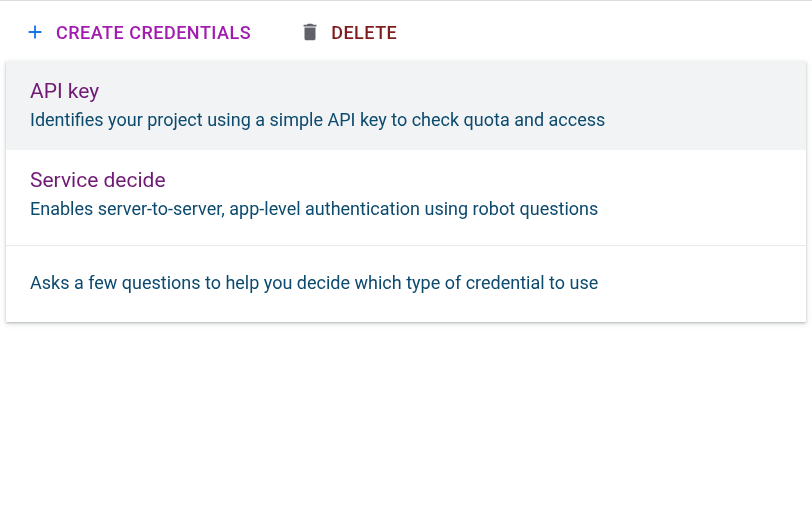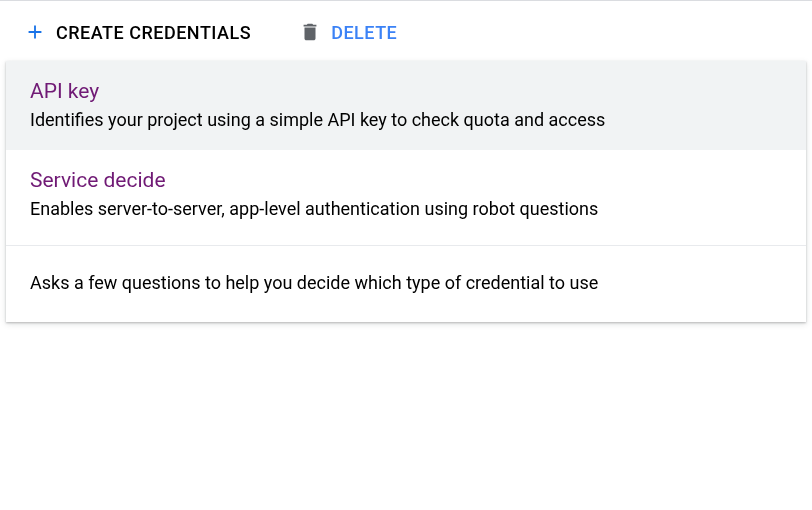--- a/index.html
+++ b/index.html
@@ -27,24 +27,24 @@
       gap: 10px;
       font-size: 18px;
       font-weight: 500;
       letter-spacing: 0.5px;
       cursor: pointer;
       background: none;
       border: none;
       font-family: inherit;
     }
     .btn-primary {
-      color: #000000;
+      color: #a21caf;
     }
     .btn-secondary {
-      color: #3b82f6;
+      color: #7f1d1d;
     }
     .icon {
       display: inline-flex;
       align-items: center;
       justify-content: center;
       width: 22px;
       height: 22px;
     }
     .dropdown {
       background: #fff;
@@ -60,21 +60,21 @@
       background: #f1f3f4;
     }
     .menu-item-title {
       font-size: 21px;
       color: #701a75;
       font-weight: 400;
       margin-bottom: 4px;
     }
     .menu-item-desc {
       font-size: 18px;
-      color: #000000;
+      color: #0c4a6e;
       font-weight: 400;
       line-height: 1.4;
     }
     .divider {
       height: 1px;
       background: #e8eaed;
       margin: 6px 0 6px 0;
     }
   </style>
 </head>

